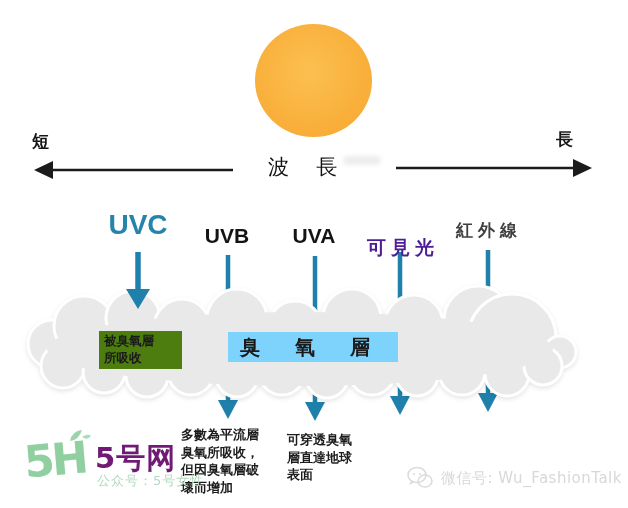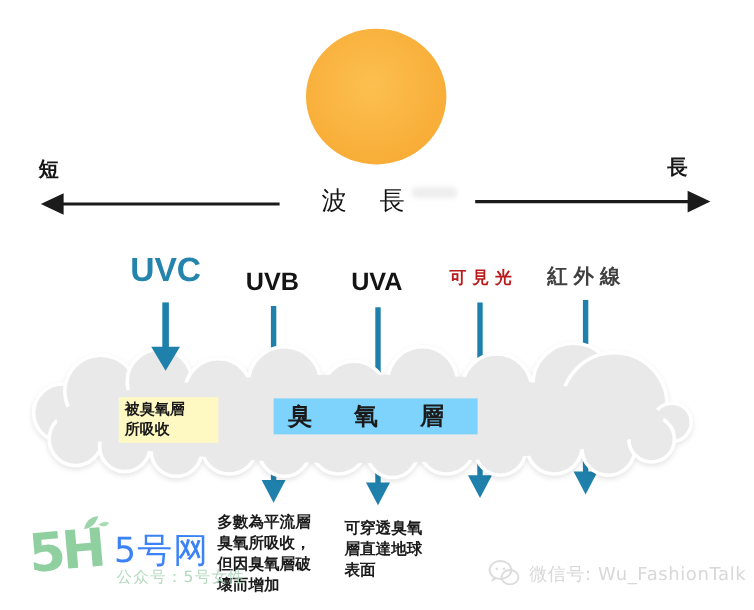--- a/index.html
+++ b/index.html
@@ -24,40 +24,40 @@
           filter:blur(2px);z-index:0;}
 
   
   .band{z-index:2;text-align:center;width:130px;}
   .band-uvc{left:73px;top:209px;font-family:"Liberation Sans","DejaVu Sans",sans-serif;
             font-weight:bold;font-size:28px;color:#2484ab;letter-spacing:0px;}
   .band-uvb{left:162px;top:224px;font-family:"Liberation Sans","DejaVu Sans",sans-serif;
             font-weight:bold;font-size:21px;color:#141414;}
   .band-uva{left:249px;top:224px;font-family:"Liberation Sans","DejaVu Sans",sans-serif;
             font-weight:bold;font-size:21px;color:#141414;}
-  .band-vis{left:338px;top:223px;font-weight:bold;font-size:14px;color:#b91c1c;letter-spacing:5px;}
+  .band-vis{left:338px;top:235px;font-weight:bold;font-size:19px;color:#4c1d95;letter-spacing:5px;}
   .band-ir{left:424px;top:219px;font-weight:bold;font-size:17px;color:#404040;letter-spacing:5px;text-align:center;}
 
   
-  .cloud-note{left:99px;top:331px;width:78px;background:#fef9c3;z-index:3;
+  .cloud-note{left:99px;top:331px;width:78px;background:#4d7c0f;z-index:3;
               font-size:12.5px;font-weight:bold;color:#1a1a1a;line-height:16.5px;
               padding:2px 0 3px 5px;white-space:pre-line;}
   .ozone-strip{left:228px;top:332px;width:158px;height:30px;background:#7dd3fc;z-index:3;
                font-size:20px;font-weight:bold;color:#1a1a1a;line-height:30px;
                letter-spacing:35px;padding-left:12px;overflow:hidden;white-space:nowrap;}
   .note{z-index:2;font-size:13px;color:#1c1c1c;line-height:17.5px;white-space:pre-line;font-weight:bold;}
   .note-uvb{left:181px;top:426px;width:100px;}
   .note-uva{left:287px;top:431px;width:90px;}
 
   
   .logo-mark{left:24px;top:434px;z-index:2;font-family:"DejaVu Sans","Liberation Sans",sans-serif;
              font-weight:bold;font-size:44px;color:#90cfa0;transform:rotate(-5deg);letter-spacing:-3px;}
   .leaf{left:66px;top:427px;z-index:2;}
   .logo-name{left:95px;top:439px;z-index:2;font-family:"DejaVu Sans","Liberation Sans",sans-serif;
-             font-weight:normal;font-size:29px;color:#3b82f6;letter-spacing:1px;}
+             font-weight:bold;font-size:29px;color:#701a75;letter-spacing:1px;}
   .logo-slogan{left:97px;top:472px;z-index:2;font-family:"DejaVu Sans","Liberation Sans",sans-serif;
                font-size:13px;color:#b3d9bf;letter-spacing:1px;}
 
   
   .watermark{left:406px;top:465px;z-index:2;display:flex;align-items:center;gap:7px;}
   .watermark-text{font-family:"DejaVu Sans","Liberation Sans",sans-serif;font-size:15px;
                   color:#d8d8d8;letter-spacing:.5px;}
 </style>
 </head>
 <body>

